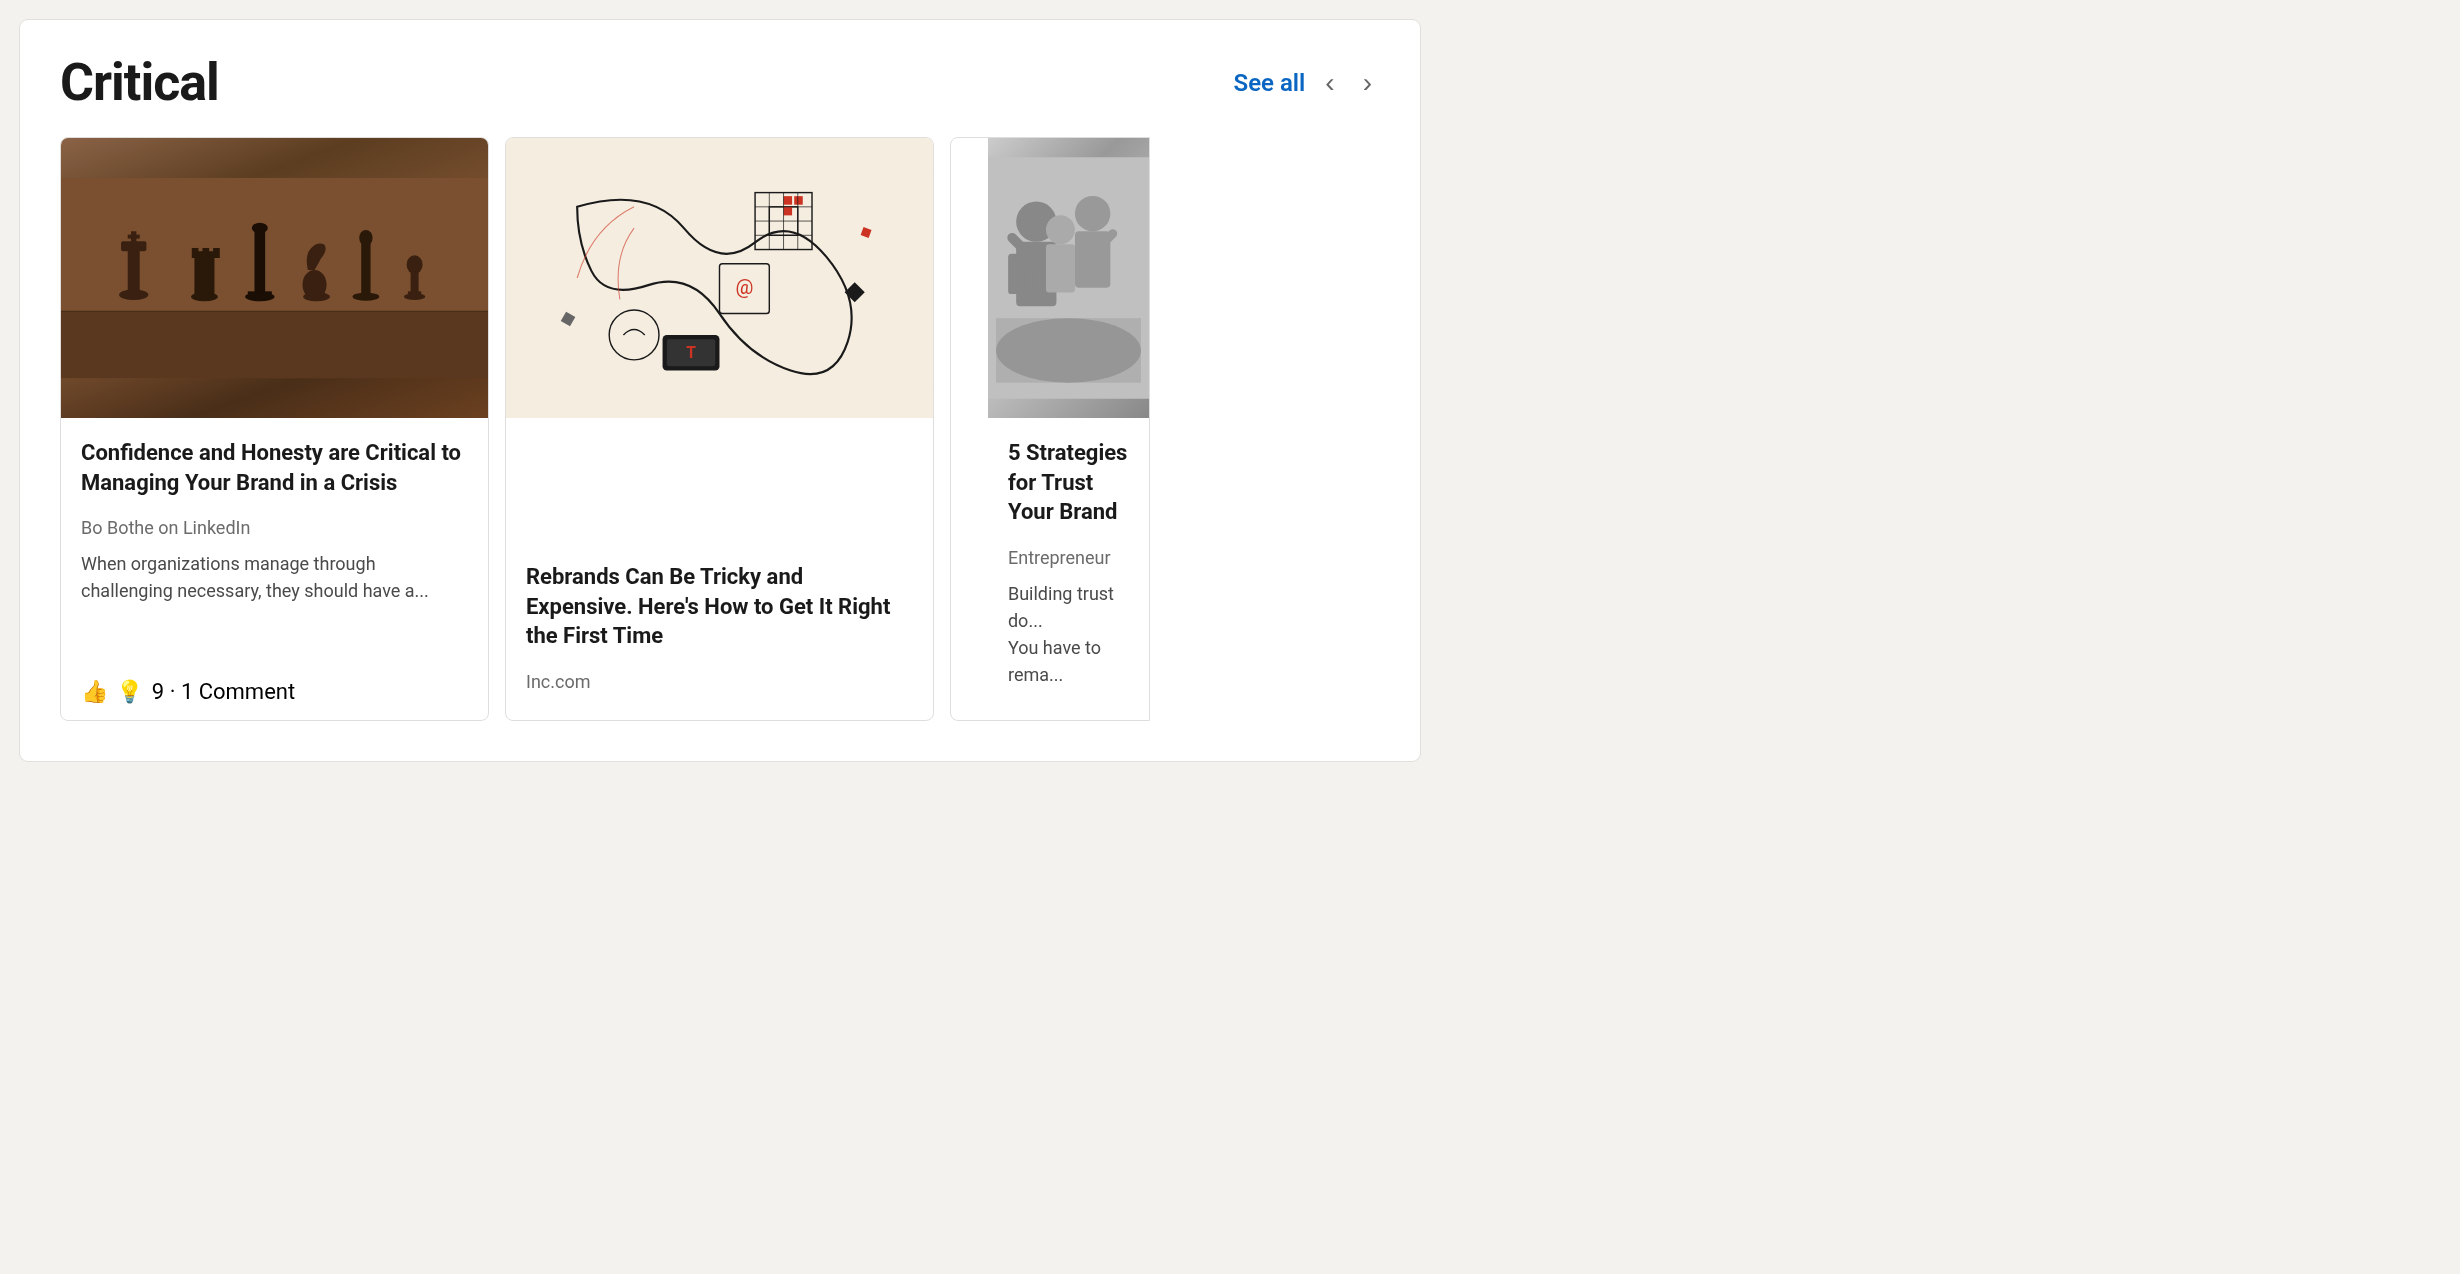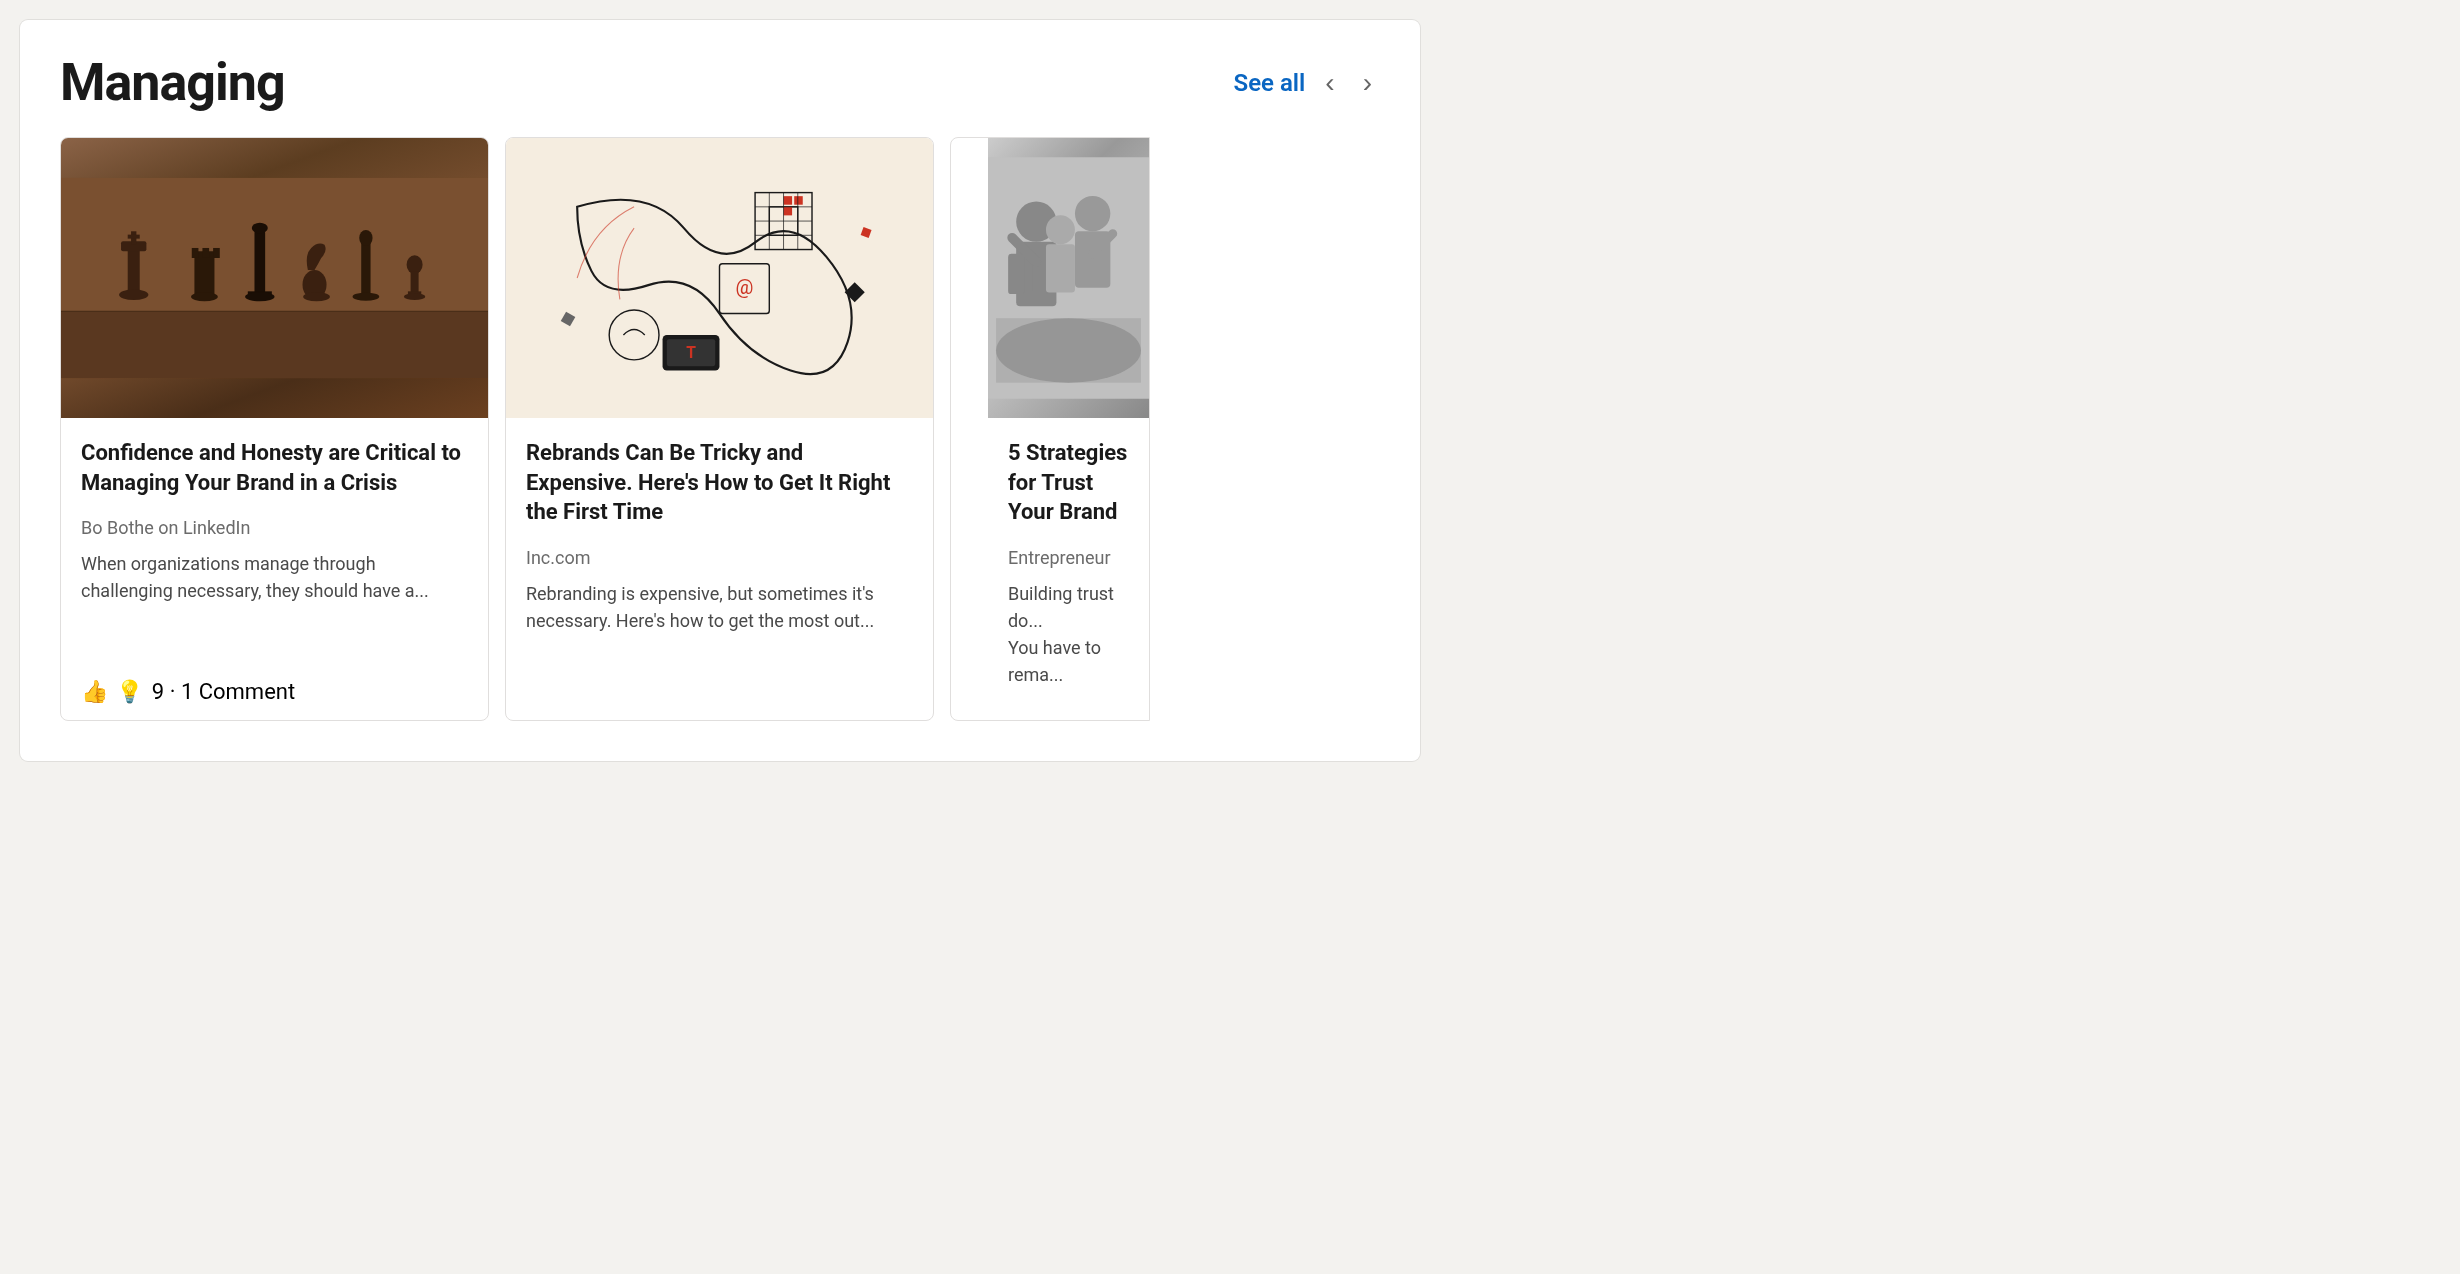--- a/index.html
+++ b/index.html
@@ -191,21 +191,21 @@
     .reaction-count {
       font-size: 22px;
       color: #000000;
     }
   </style>
 </head>
 <body>
 
 <div class="container">
   <div class="header">
-    <h2 class="section-title">Managing</h2>
+    <h2 class="section-title">Critical</h2>
     <div class="header-controls">
       <a class="see-all-link">See all</a>
       <button class="nav-btn">‹</button>
       <button class="nav-btn">›</button>
     </div>
   </div>
 
   <div class="cards-container">
 
     <div class="card">
@@ -304,21 +304,20 @@
           <line x1="390" y1="30" x2="390" y2="110" stroke="#1a1a1a" stroke-width="1"></line>
           <line x1="410" y1="30" x2="410" y2="110" stroke="#1a1a1a" stroke-width="1"></line>
 
           <path d="M180 50 Q120 80 100 150" fill="none" stroke="#cc3322" stroke-width="1.5" opacity="0.6"></path>
           <path d="M180 80 Q150 120 160 180" fill="none" stroke="#cc3322" stroke-width="1.5" opacity="0.6"></path>
         </svg>
       </div>
       <div class="card-body">
         <h3 class="card-title">Rebrands Can Be Tricky and Expensive. Here's How to Get It Right the First Time</h3>
         <div class="card-source">Inc.com</div>
-        <p class="card-description">Rebranding is expensive, but sometimes it's necessary. Here's how to get the most out...</p>
       </div>
     </div>
 
     <div class="card" style="flex: 0 0 200px; border-radius: 8px 0 0 8px;">
       <div class="card-image-placeholder people-image" style="
              background: linear-gradient(135deg, #ccc 0%, #999 30%, #bbb 60%, #888 100%);
              position: relative;
              overflow: hidden;
              filter: grayscale(1);
            ">

